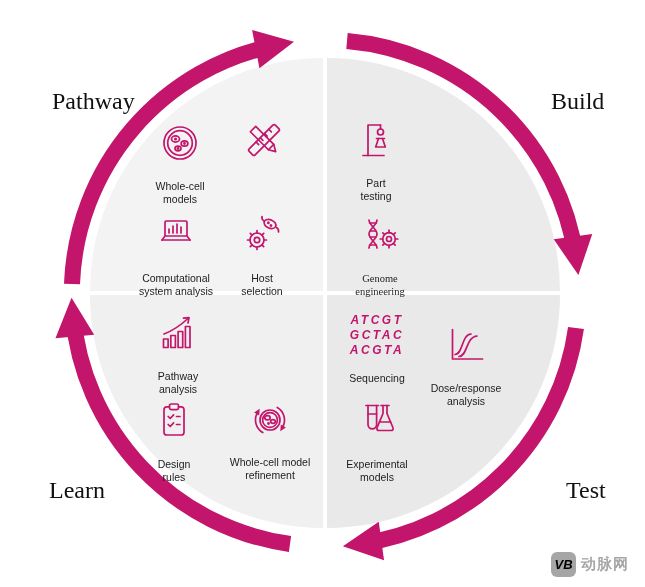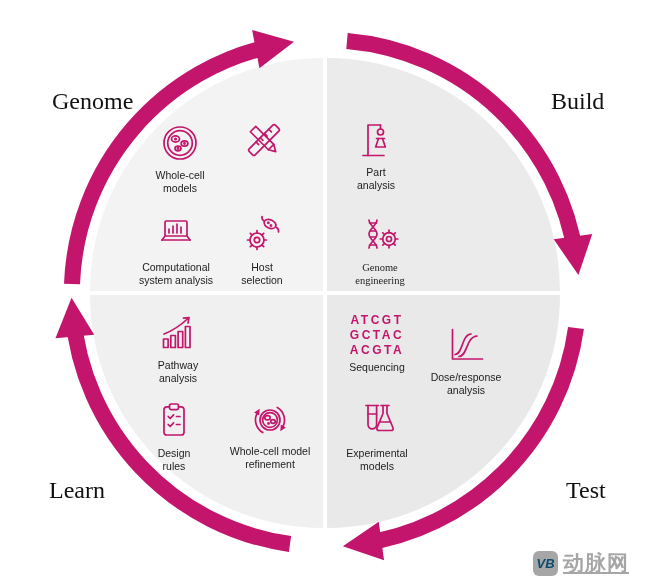--- a/index.html
+++ b/index.html
@@ -15,30 +15,30 @@
   .arrows { position:absolute; left:0; top:0; color:var(--accent,#c2156b); pointer-events:none; }
 
   .qtitle { position:absolute; font-family:"Liberation Serif", serif; font-size:24px; color:var(--title-text,#111); }
   .qtitle.design { left:52px;  top:88px; }
   .qtitle.build  { left:551px; top:88px; }
   .qtitle.learn  { left:49px;  top:477px; }
   .qtitle.test   { left:566px; top:477px; }
 
   .item { position:absolute; display:flex; flex-direction:column; align-items:center; text-align:center; }
   .item .icon { color:var(--accent,#c2156b); height:46px; display:flex; align-items:center; justify-content:center; }
-  .item .label { font-size:10.5px; line-height:13px; color:var(--label-text,#1c1c1c); margin-top:3px; }
+  .item .label { font-size:10.5px; line-height:13px; color:var(--label-text,#1c1c1c); margin-top:14px; }
 
   .seq { color:var(--accent,#c2156b); font-size:12px; line-height:15px; letter-spacing:2.5px;
-         font-weight:600; height:46px; display:flex; flex-direction:column; justify-content:center; }
+         font-weight:600; height:46px; display:flex; flex-direction:column; justify-content:center;font-style:italic; }
 
   .watermark { position:absolute; right:16px; bottom:10px; display:flex; align-items:center; gap:5px;
                color:var(--watermark,#a6a6a6); }
-  .wm-logo { width:25px; height:25px; border-radius:6px; background:var(--watermark,#a6a6a6); color:#0c4a6e;
+  .wm-logo { width:25px; height:25px; border-radius:6px; background:var(--watermark,#a6a6a6); color:#000000;
              font-weight:bold; font-style:italic; font-size:13px; display:flex; align-items:center; justify-content:center; }
-  .wm-text { font-size:21px; font-weight:bold; letter-spacing:1px;text-decoration:underline; }
+  .wm-text { font-size:15px; font-weight:bold; letter-spacing:1px; }
 </style>
 </head>
 <body>
 
 <div class="stage">
 
   <div class="quad tl"></div>
   <div class="quad tr"></div>
   <div class="quad bl"></div>
   <div class="quad br"></div>
@@ -48,21 +48,21 @@
       <marker id="ah" viewBox="0 0 10 10" refX="5.5" refY="5" markerWidth="2.7" markerHeight="2.7" orient="auto">
         <path d="M0.5 0.5 L9.5 5 L0.5 9.5 Z" fill="currentColor"></path>
       </marker>
     </defs>
     <path d="M72 284 A253 253 0 0 1 277 45" stroke="currentColor" stroke-width="16" marker-end="url(#ah)"></path>
     <path d="M347 41 A253 253 0 0 1 576 258" stroke="currentColor" stroke-width="16" marker-end="url(#ah)"></path>
     <path d="M576 328 A253 253 0 0 1 360 544" stroke="currentColor" stroke-width="16" marker-end="url(#ah)"></path>
     <path d="M290 544 A253 253 0 0 1 73 315" stroke="currentColor" stroke-width="16" marker-end="url(#ah)"></path>
   </svg>
 
-  <div class="qtitle design">Genome</div>
+  <div class="qtitle design">Pathway</div>
   <div class="qtitle build">Build</div>
   <div class="qtitle learn">Learn</div>
   <div class="qtitle test">Test</div>
 
   <div class="item" style="left:135px; top:120px; width:90px;">
     <span class="icon">
       <svg width="44" height="44" viewBox="0 0 44 44" fill="none" stroke="currentColor" stroke-width="1.7" stroke-linecap="round" stroke-linejoin="round">
         <circle cx="22" cy="22" r="16"></circle>
           <circle cx="22" cy="22" r="12.3"></circle>
         <ellipse cx="17.5" cy="18" rx="4" ry="3.1"></ellipse>
@@ -138,21 +138,21 @@
     <span class="icon">
       <svg width="44" height="44" viewBox="0 0 44 44" fill="none" stroke="currentColor" stroke-width="1.7" stroke-linecap="round" stroke-linejoin="round">
         <path d="M9 37.5 h21"></path>
           <path d="M14 37.5 V7 h12.5"></path>
           <path d="M26.5 7 v4"></path>
         <circle cx="26.5" cy="14" r="3"></circle>
         <path d="M22.5 20.5 h8"></path>
           <path d="M24.5 20.5 l-2.8 8.5 h9.6 L28.5 20.5"></path>
       </svg>
     </span>
-    <span class="label" style="max-width:52px;">Part analysis</span>
+    <span class="label" style="max-width:52px;">Part testing</span>
   </div>
 
   <div class="item" style="left:330px; top:212px; width:100px;">
     <span class="icon">
       <svg width="44" height="44" viewBox="0 0 44 44" fill="none" stroke="currentColor" stroke-width="1.7" stroke-linecap="round" stroke-linejoin="round">
         <path d="M11 7 C11 12 19 16 19 21 C19 26 11 30 11 35"></path>
         <path d="M19 7 C19 12 11 16 11 21 C11 26 19 30 19 35"></path>
         <line x1="11.6" y1="10" x2="18.4" y2="10"></line>
           <line x1="12.4" y1="18" x2="17.6" y2="18"></line>
         <line x1="12.4" y1="24" x2="17.6" y2="24"></line>

